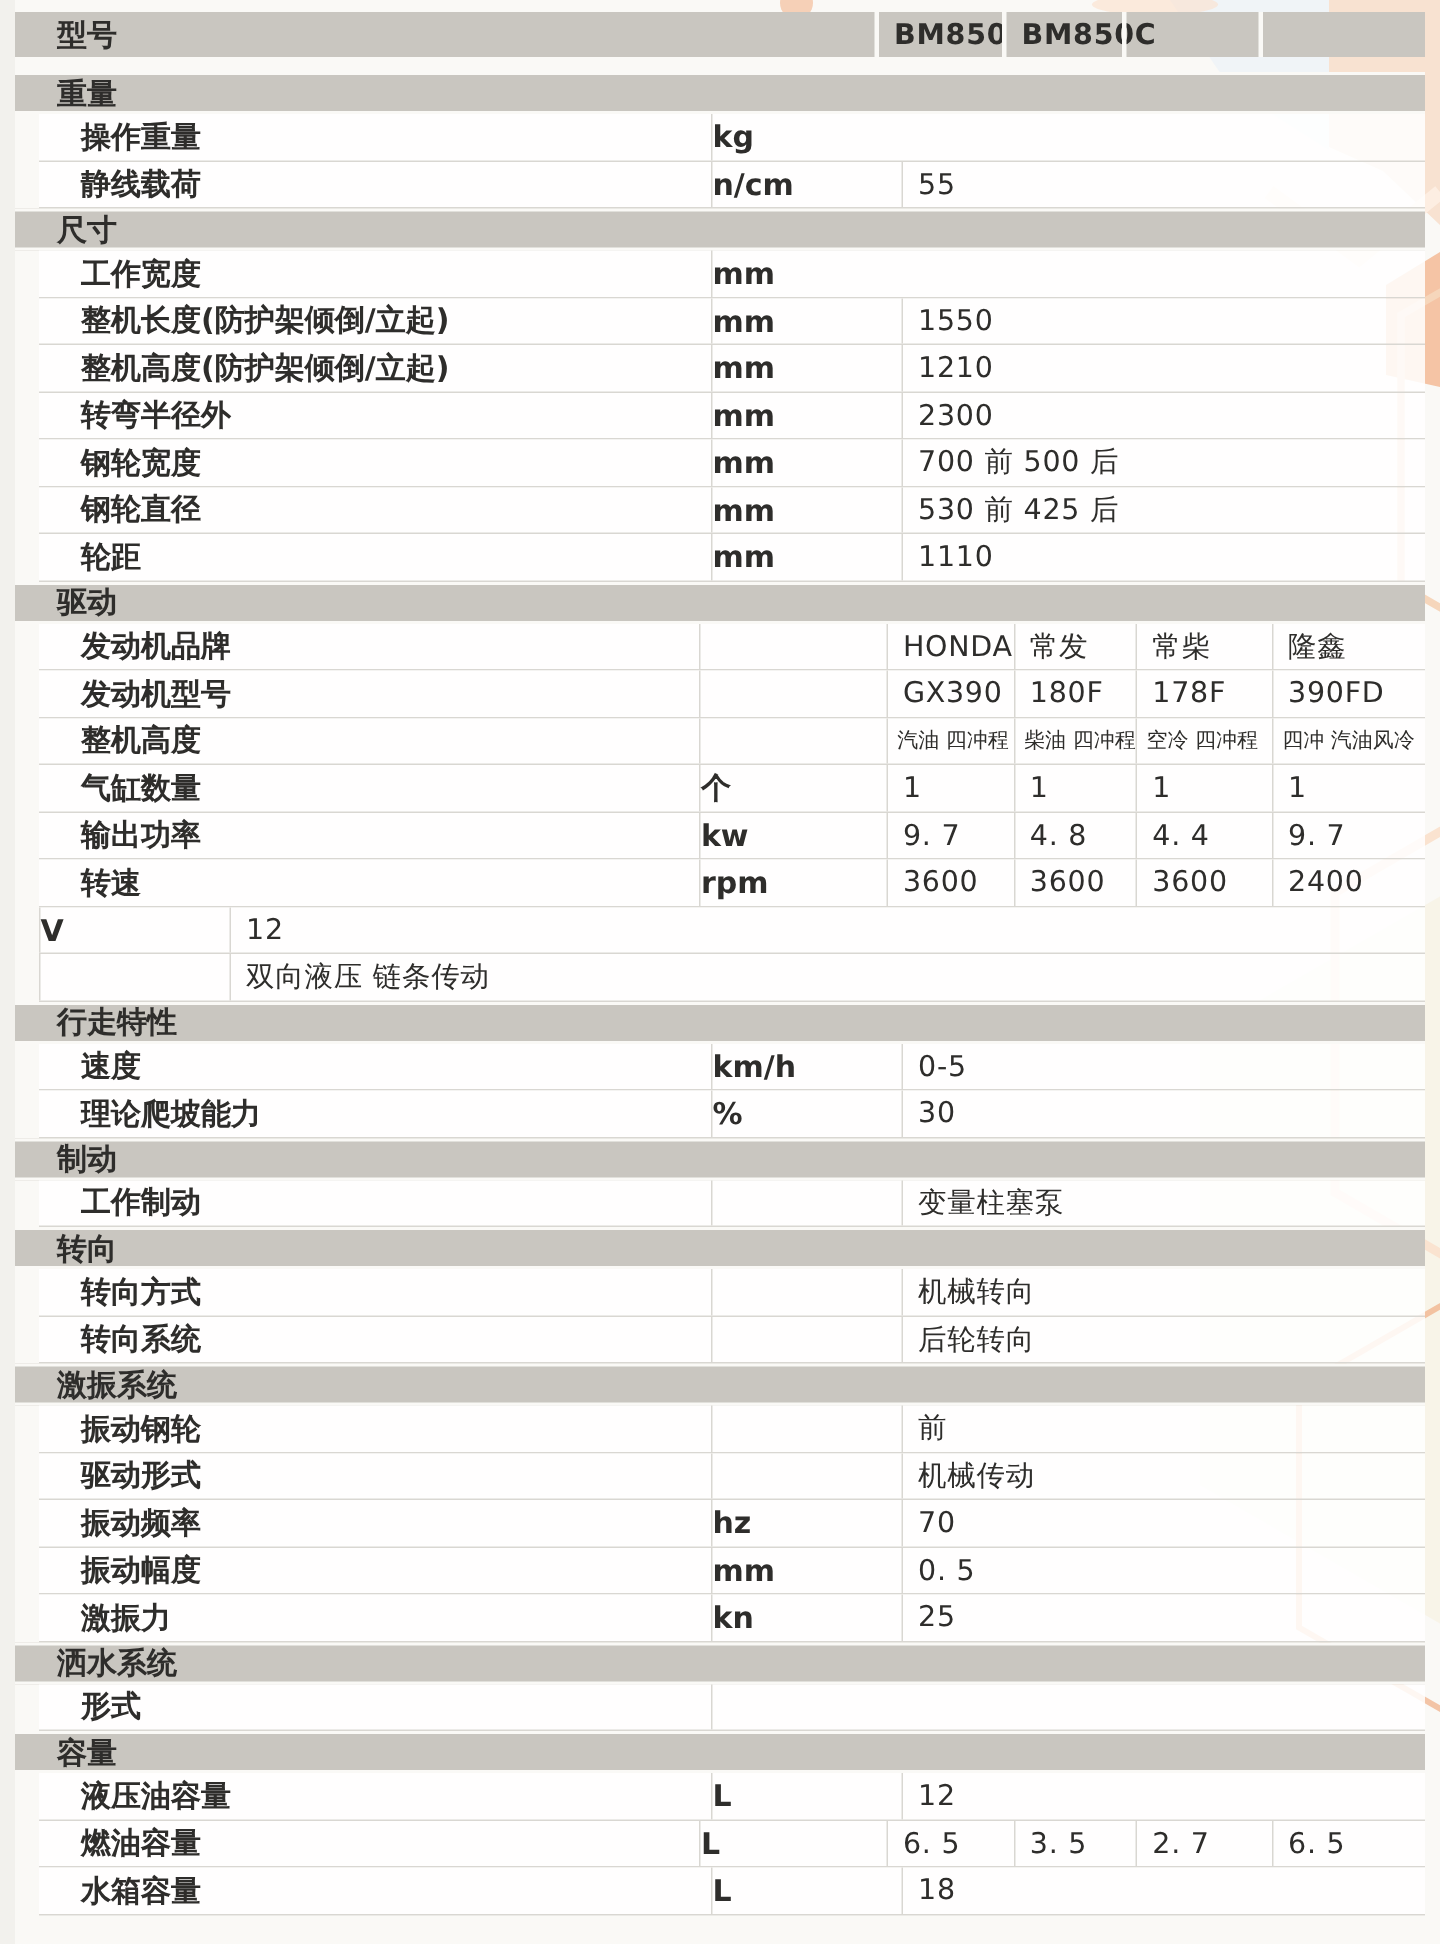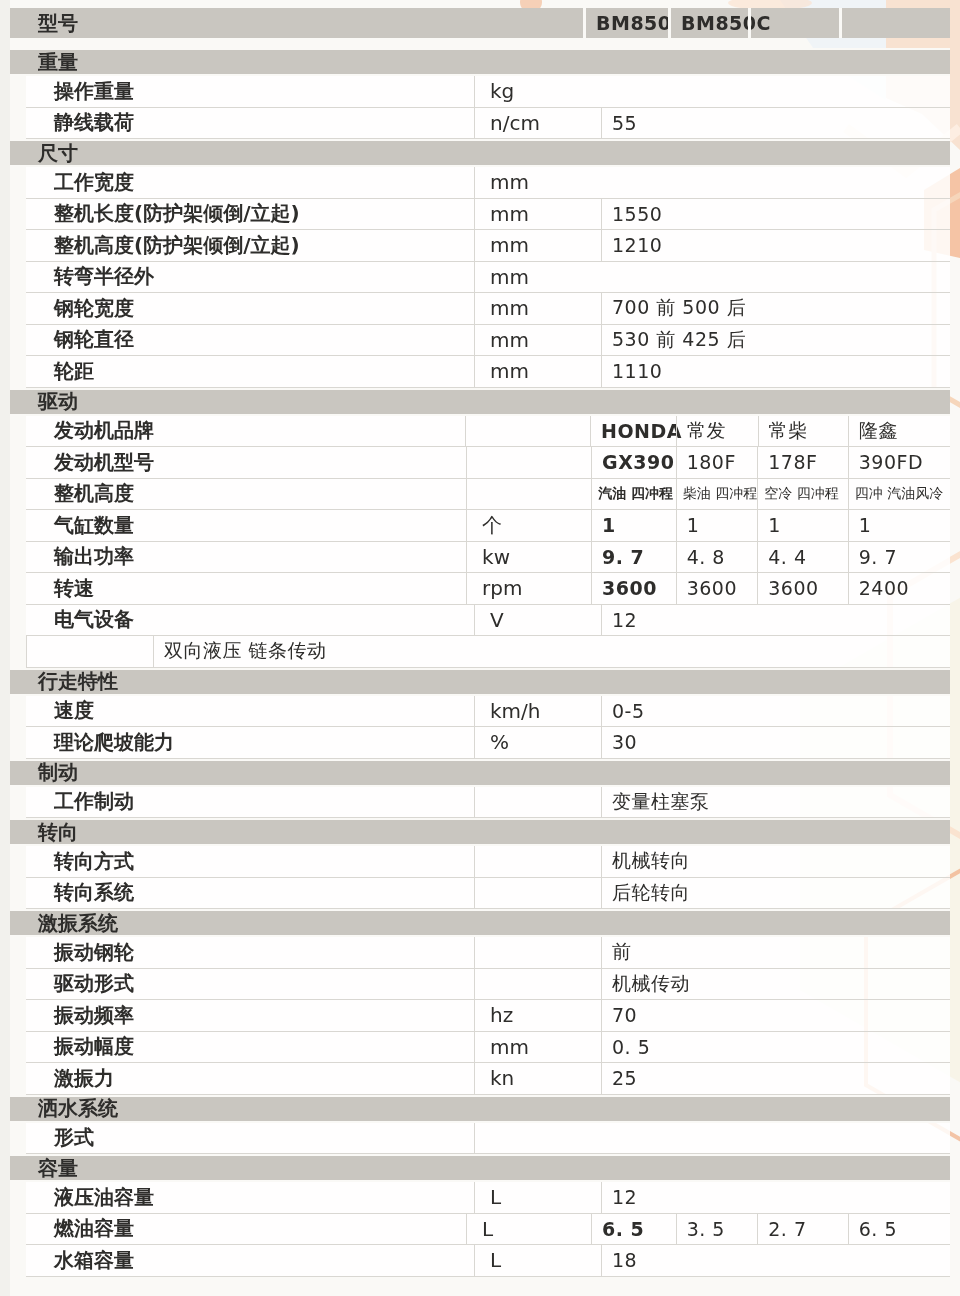--- a/index.html
+++ b/index.html
@@ -51,28 +51,28 @@
   }
 
   
   .row{
     display:flex;height:31.5px;background:var(--rowbg);
     border-bottom:1px solid var(--border);align-items:stretch;margin-left:16px;
   }
   .cell{display:flex;align-items:center;}
   .cell.label{width:448px;padding-left:28px;font-size:20px;font-weight:600;}
   .cell.unit{
-    width:127px;padding-left:15px;font-size:20px;font-weight:400;
+    width:127px;font-size:20px;font-weight:700;
     border-left:1px solid var(--border);
   }
   .cell.val{
     padding-left:10px;font-size:19px;font-weight:500;letter-spacing:0.5px;
     border-left:1px solid var(--border);white-space:nowrap;
   }
-  .cell.val.v1{width:86px;font-weight:bold;}
+  .cell.val.v1{width:86px;}
   .cell.val.v2{width:83px;}
   .cell.val.v3{width:92px;}
   .cell.val.v4{width:104px;}
   .cell.val.span4{flex:1;}
   .cell.val.small{font-size:14px;letter-spacing:0;padding-left:6px;}
 </style>
 </head>
 <body>
 
 <div class="page">
@@ -128,20 +128,21 @@
           <div class="cell val span4">1550</div>
         </div>
         <div class="row">
           <div class="cell label">整机高度(防护架倾倒/立起)</div>
           <div class="cell unit">mm</div>
           <div class="cell val span4">1210</div>
         </div>
         <div class="row">
           <div class="cell label">转弯半径外</div>
           <div class="cell unit">mm</div>
+          <div class="cell val span4">2300</div>
         </div>
         <div class="row">
           <div class="cell label">钢轮宽度</div>
           <div class="cell unit">mm</div>
           <div class="cell val span4">700 前 500 后</div>
         </div>
         <div class="row">
           <div class="cell label">钢轮直径</div>
           <div class="cell unit">mm</div>
           <div class="cell val span4">530 前 425 后</div>
@@ -196,21 +197,20 @@
         </div>
         <div class="row">
           <div class="cell label">转速</div>
           <div class="cell unit">rpm</div>
           <div class="cell val v1">3600</div>
           <div class="cell val v2">3600</div>
           <div class="cell val v3">3600</div>
           <div class="cell val v4">2400</div>
         </div>
         <div class="row">
-          <div class="cell label">电气设备</div>
           <div class="cell unit">V</div>
           <div class="cell val span4">12</div>
         </div>
         <div class="row">
           <div class="cell unit"></div>
           <div class="cell val span4">双向液压 链条传动</div>
         </div>
         <div class="section-bar">
           <div class="section-title">行走特性</div>
         </div>

